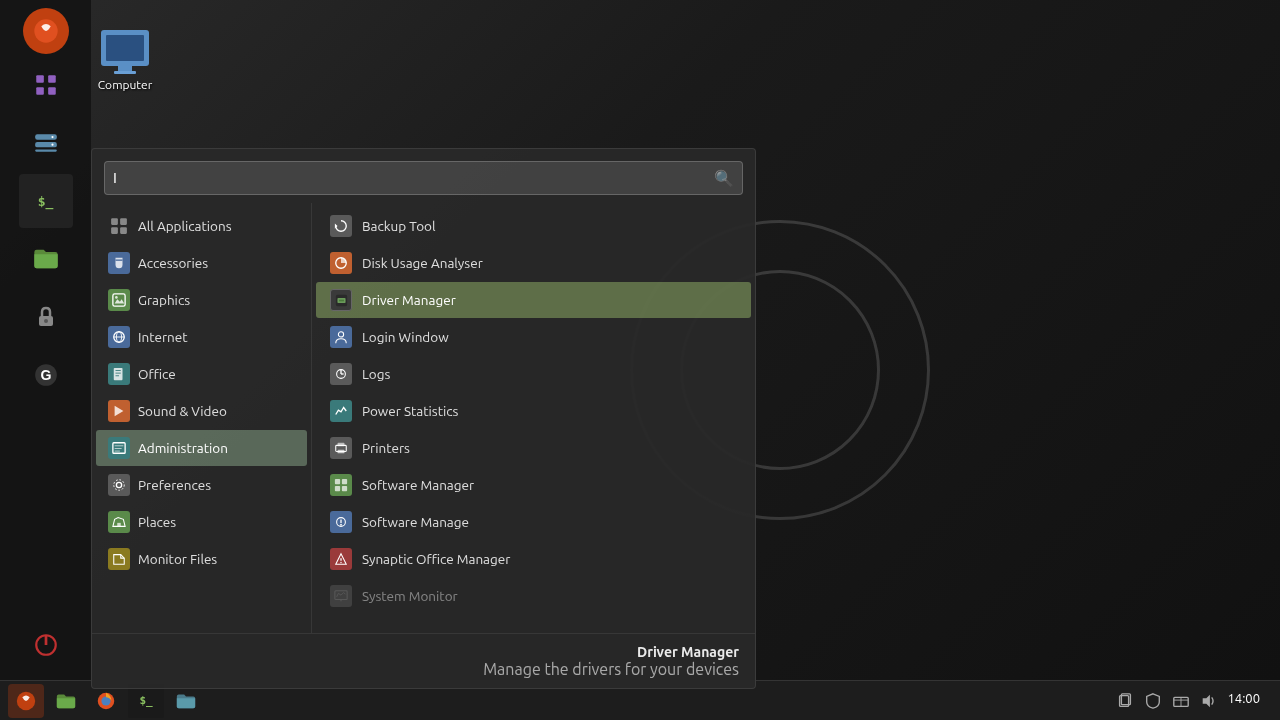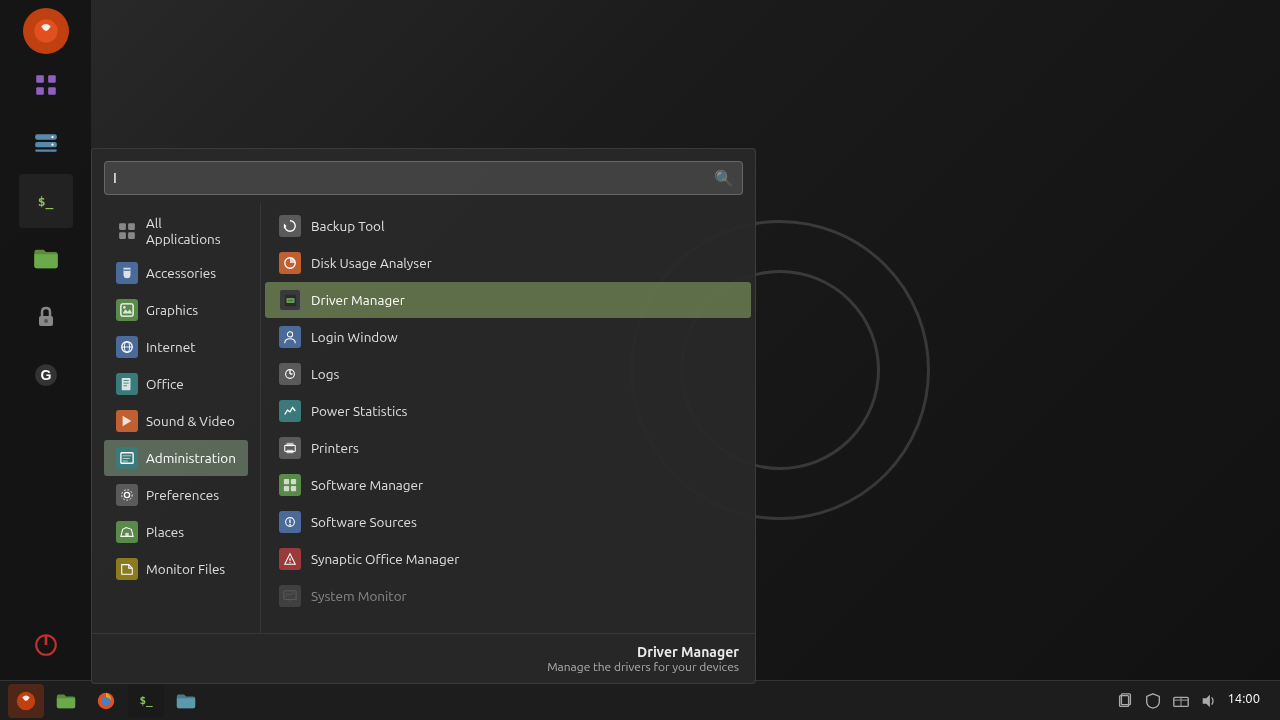--- a/index.html
+++ b/index.html
@@ -165,24 +165,24 @@
     }
 
     
     .menu-columns {
       display: flex;
       height: 430px;
     }
 
     
     .menu-left {
-      width: 169px;
+      width: 220px;
       border-right: 1px solid rgba(80,80,80,0.4);
       overflow-y: auto;
-      padding: 4px 8px;
+      padding: 4px 0;
     }
     .menu-left::-webkit-scrollbar { width: 4px; }
     .menu-left::-webkit-scrollbar-thumb { background: rgba(255,255,255,0.2); }
 
     .cat-item {
       display: flex;
       align-items: center;
       gap: 8px;
       padding: 7px 12px;
       cursor: pointer;
@@ -239,41 +239,51 @@
       padding: 10px 16px;
       text-align: right;
       color: rgba(255,255,255,0.7);
     }
     .footer-title {
       font-size: 14px;
       font-weight: bold;
       color: rgba(255,255,255,0.9);
     }
     .footer-desc {
-      font-size: 12px;
+      font-size: 16px;
       color: rgba(255,255,255,0.6);
     }
 
     
     .icon-green { background: #5a8a4a; }
     .icon-blue { background: #4a6a9a; }
     .icon-orange { background: #c06030; }
     .icon-teal { background: #3a7a7a; }
     .icon-red { background: #9a3a3a; }
     .icon-yellow { background: #8a7a20; }
     .icon-gray { background: #5a5a5a; }
     .icon-dark { background: #333; }
   </style>
 </head>
 <body>
 
 <div class="desktop">
   <div class="desktop-circle desktop-circle-1"></div>
   <div class="desktop-circle desktop-circle-2"></div>
 
+  <div class="desktop-icon">
+    <div style="display:flex;flex-direction:column;align-items:center;">
+      <div style="width:48px;height:36px;background:#5a8fc5;border-radius:3px;display:flex;align-items:center;justify-content:center;">
+        <div style="width:38px;height:26px;background:#2a5080;border-radius:1px;"></div>
+      </div>
+      <div style="width:14px;height:5px;background:#5a8fc5;"></div>
+      <div style="width:22px;height:3px;background:#6a9fd5;border-radius:1px;"></div>
+    </div>
+    <span class="desktop-icon-label">Computer</span>
+  </div>
 </div>
 
 <div class="sidebar">
 
   <div class="sidebar-btn" style="background:#c04010; border-radius:50%; width:46px;height:46px;">
     <svg viewBox="0 0 24 24" width="28" height="28">
       <circle cx="12" cy="12" r="10" fill="#e05020"></circle>
       <path d="M8 8 Q12 4 16 8 Q12 16 8 8" fill="white" opacity="0.9"></path>
     </svg>
   </div>
@@ -542,21 +552,21 @@
       </div>
 
       <div class="app-item">
         <div class="app-icon icon-blue">
           <svg viewBox="0 0 16 16" width="14" height="14">
               <circle cx="8" cy="8" r="5" fill="none" stroke="white" stroke-width="1.2"></circle>
               <line x1="8" y1="5" x2="8" y2="9" stroke="white" stroke-width="1.5"></line>
               <circle cx="8" cy="11" r="1" fill="white"></circle>
             </svg>
         </div>
-        <span>Software Sources</span>
+        <span>Software Manage</span>
       </div>
 
       <div class="app-item">
         <div class="app-icon icon-red">
           <svg viewBox="0 0 16 16" width="14" height="14">
               <polygon points="8,2 14,14 2,14" fill="none" stroke="white" stroke-width="1.2"></polygon>
               <line x1="8" y1="7" x2="8" y2="10" stroke="white" stroke-width="1.5"></line>
               <circle cx="8" cy="12" r="0.8" fill="white"></circle>
             </svg>
         </div>

